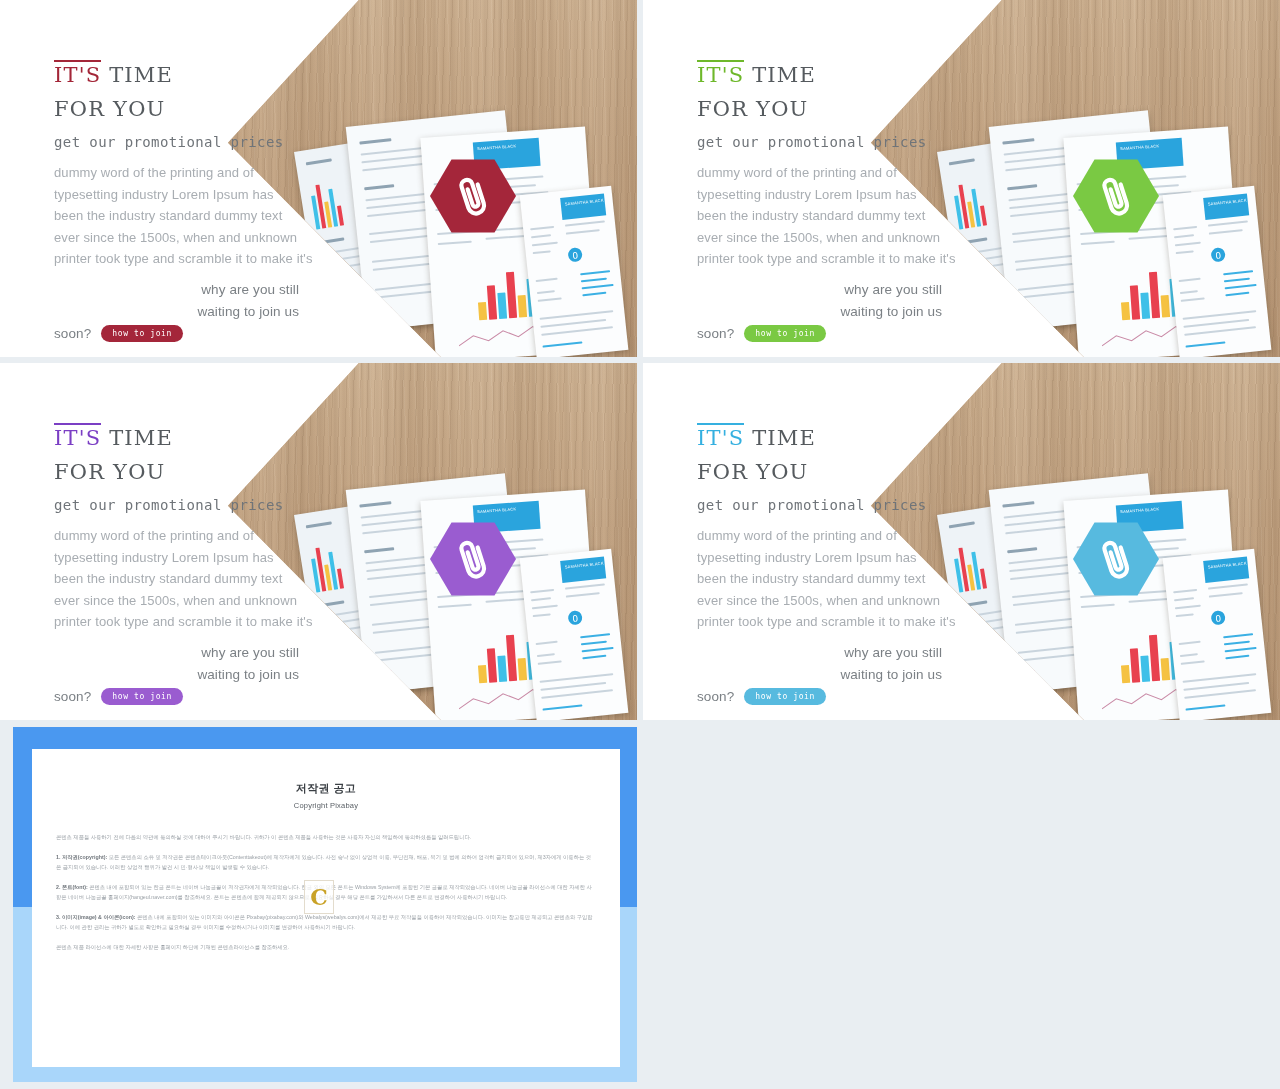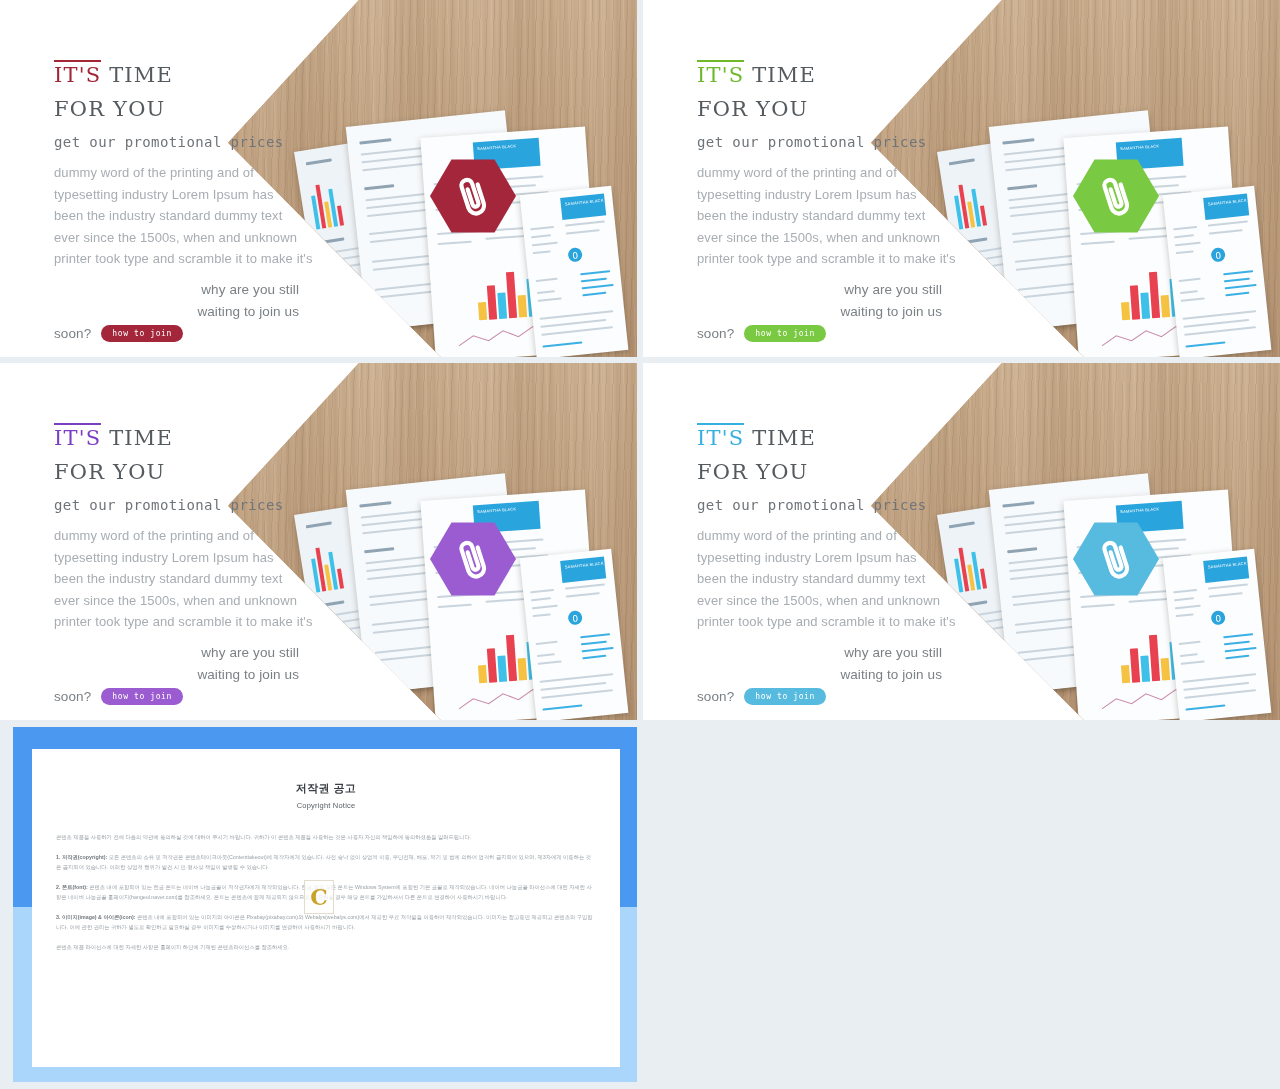--- a/index.html
+++ b/index.html
@@ -715,21 +715,21 @@
         </div>
       </div>
     </div>
   </div>
 
   <div class="notice">
     <div class="frame-top"></div>
     <div class="frame-bot"></div>
     <div class="paper">
       <div class="notice-title">저작권 공고</div>
-      <div class="notice-sub">Copyright Notice</div>
+      <div class="notice-sub">Copyright Pixabay</div>
       <div class="notice-body">
         <p>콘텐츠 제품을 사용하기 전에 다음의 약관에 동의하실 것에 대하여 주시기 바랍니다. 귀하가 이 콘텐츠 제품을 사용하는 것은 사용자 자신의 책임하에 동의하셨음을 알려드립니다.</p>
         <p>
           <b>1. 저작권(copyright):</b><span> 모든 콘텐츠의 소유 및 저작권은 콘텐츠테이크아웃(Contenttakeout)에 제작자에게 있습니다. 사전 승낙 없이 상업적 이용, 무단전재, 배포, 복기 및 법에 의하여 엄격히 금지되어 있으며, 제3자에게 이용하는 것은 금지되어 있습니다. 이러한 상업적 행위가 발견 시 민·형사상 책임이 발생될 수 있습니다.</span>
         </p>
         <p>
           <b>2. 폰트(font):</b><span> 콘텐츠 내에 포함되어 있는 한글 폰트는 네이버 나눔글꼴이 저작권자에게 제작되었습니다. 한글 외의 모든 폰트는 Windows System에 포함된 기본 글꼴로 제작되었습니다. 네이버 나눔글꼴 라이선스에 대한 자세한 사항은 네이버 나눔글꼴 홈페이지(hangeul.naver.com)를 참조하세요. 폰트는 콘텐츠에 함께 제공되지 않으므로, 필요하실 경우 해당 폰트를 가입하셔서 다른 폰트로 변경하여 사용하시기 바랍니다.</span>
         </p>
         <p>
           <b>3. 이미지(image) &amp; 아이콘(icon):</b><span> 콘텐츠 내에 포함되어 있는 이미지와 아이콘은 Pixabay(pixabay.com)와 Webalys(webalys.com)에서 제공한 무료 저작물을 이용하여 제작되었습니다. 이미지는 참고용만 제공되고 콘텐츠와 구입합니다. 이에 관한 권리는 귀하가 별도로 확인하고 필요하실 경우 이미지를 수정하시거나 이미지를 변경하여 사용하시기 바랍니다.</span>

